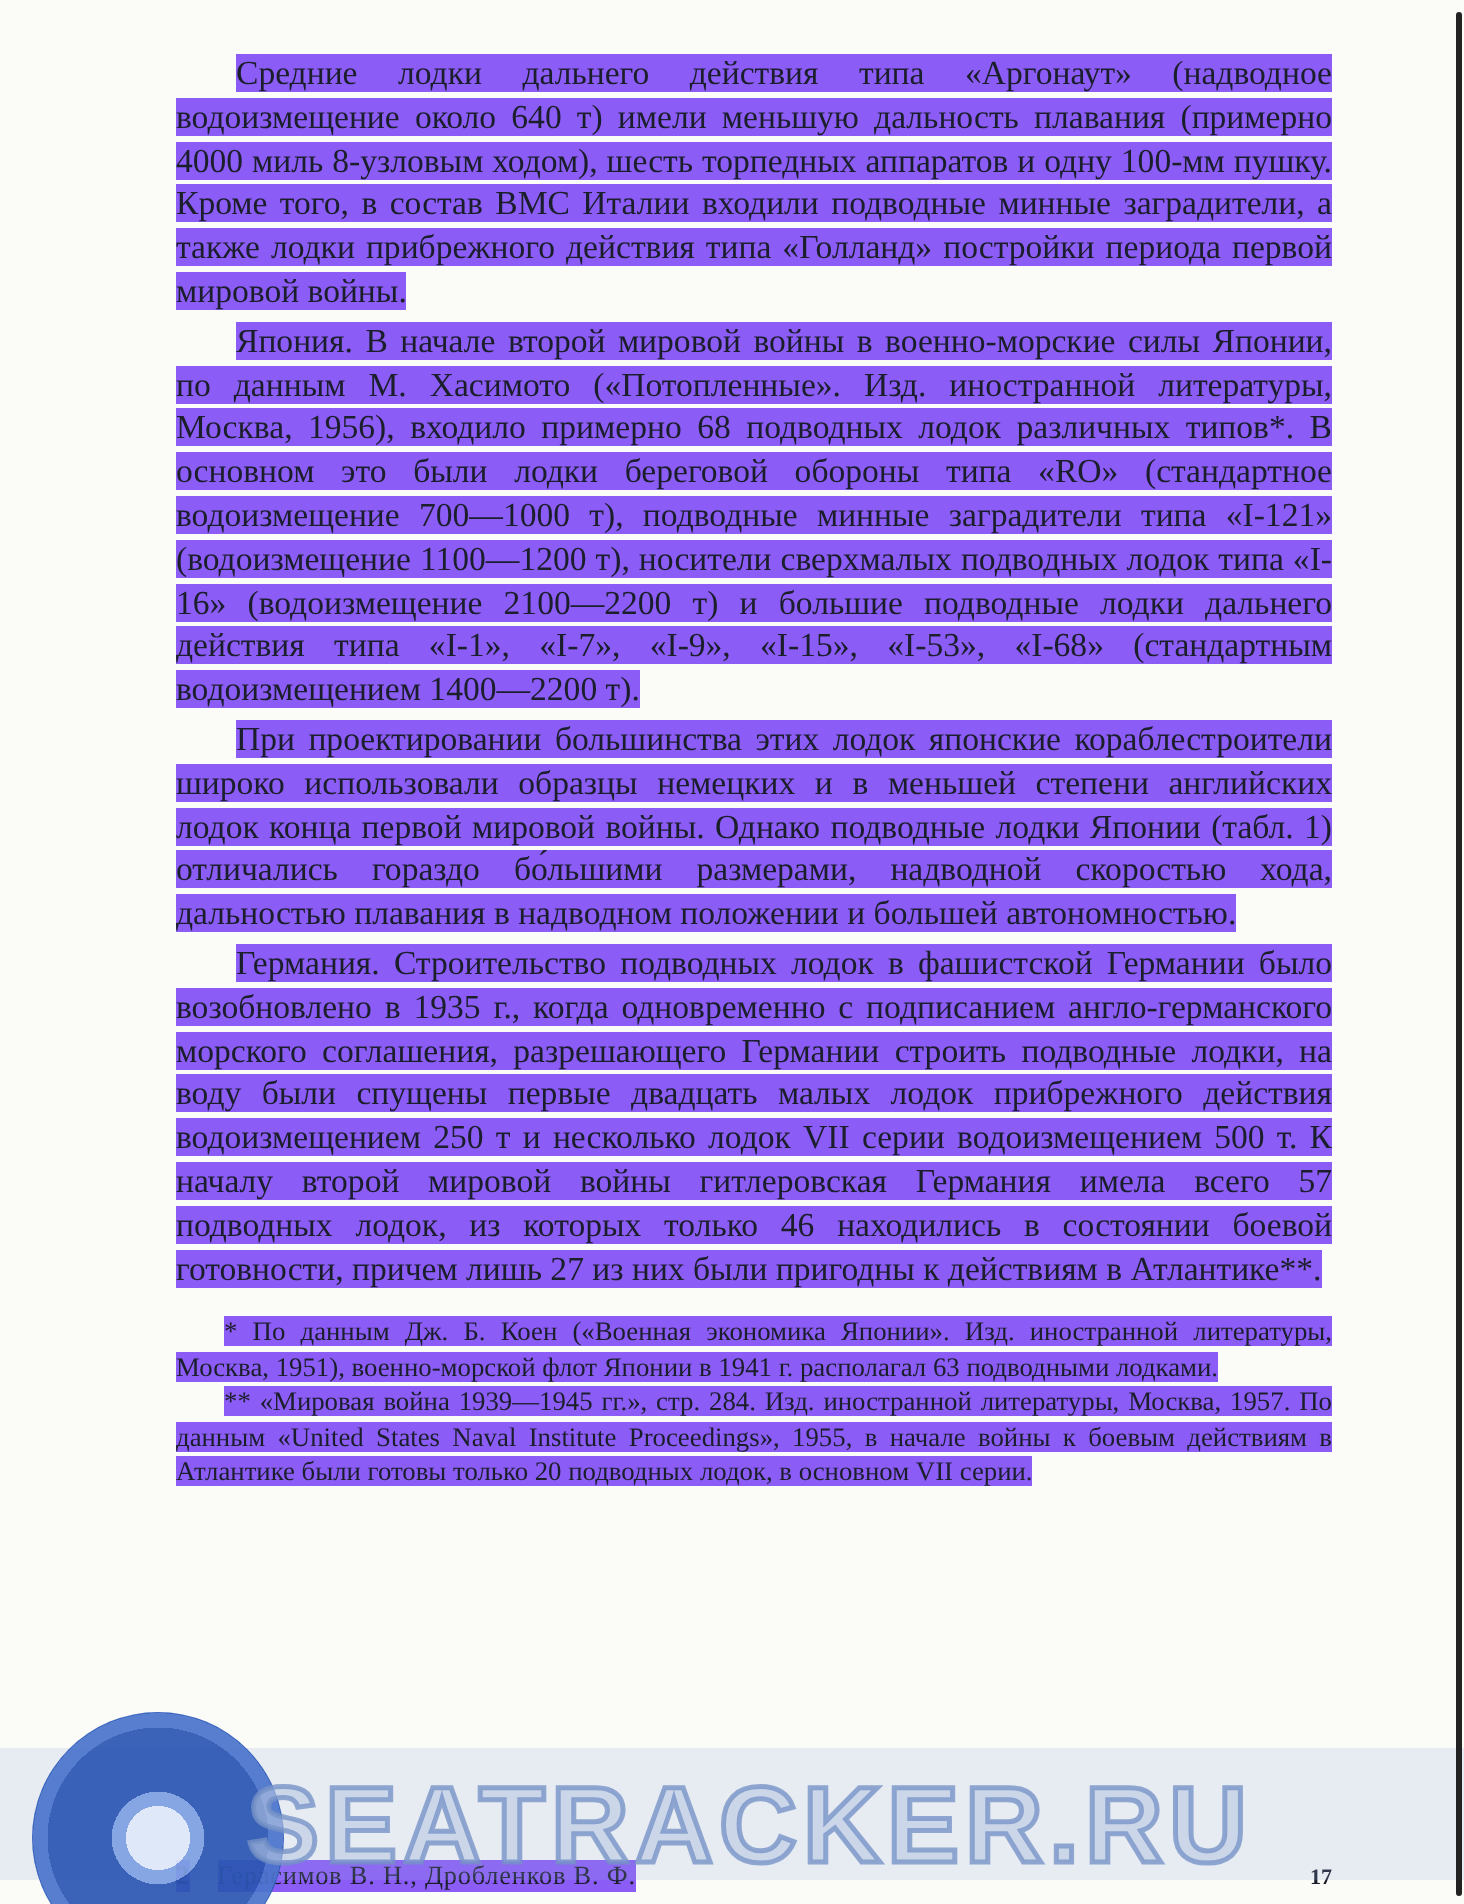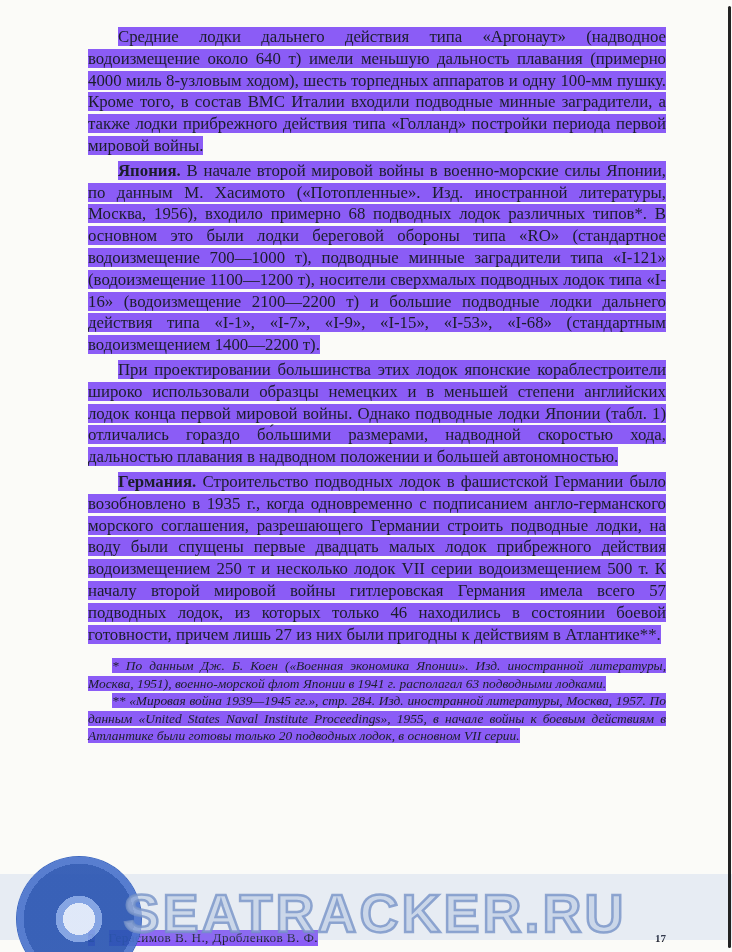--- a/index.html
+++ b/index.html
@@ -23,26 +23,26 @@
   }
   .content {
     position:absolute;
     left:88px; top:26px; width:578px;
     font-size:16.8px; line-height:21.8px;
     text-align:justify;
   }
   .para { text-indent:30px; }
   .para + .para { margin-top:3px; }
   .hl { background:#8b5cf6; }
-  b.lead { font-weight:bold; }
+  b.lead { font-weight:normal; }
   .footnotes {
     margin-top:12px;
     font-size:13.4px; line-height:17.4px;
   }
-  .footnote { text-indent:24px;font-style:italic; }
+  .footnote { text-indent:24px; }
   .footer {
     position:absolute;
     left:88px; bottom:6px; width:578px;
     display:flex; align-items:baseline;
     font-size:13.2px;
   }
   .sig { font-weight:bold; margin-right:14px; }
   .authors { letter-spacing:0.4px; }
   .pageno {
     margin-left:auto;

